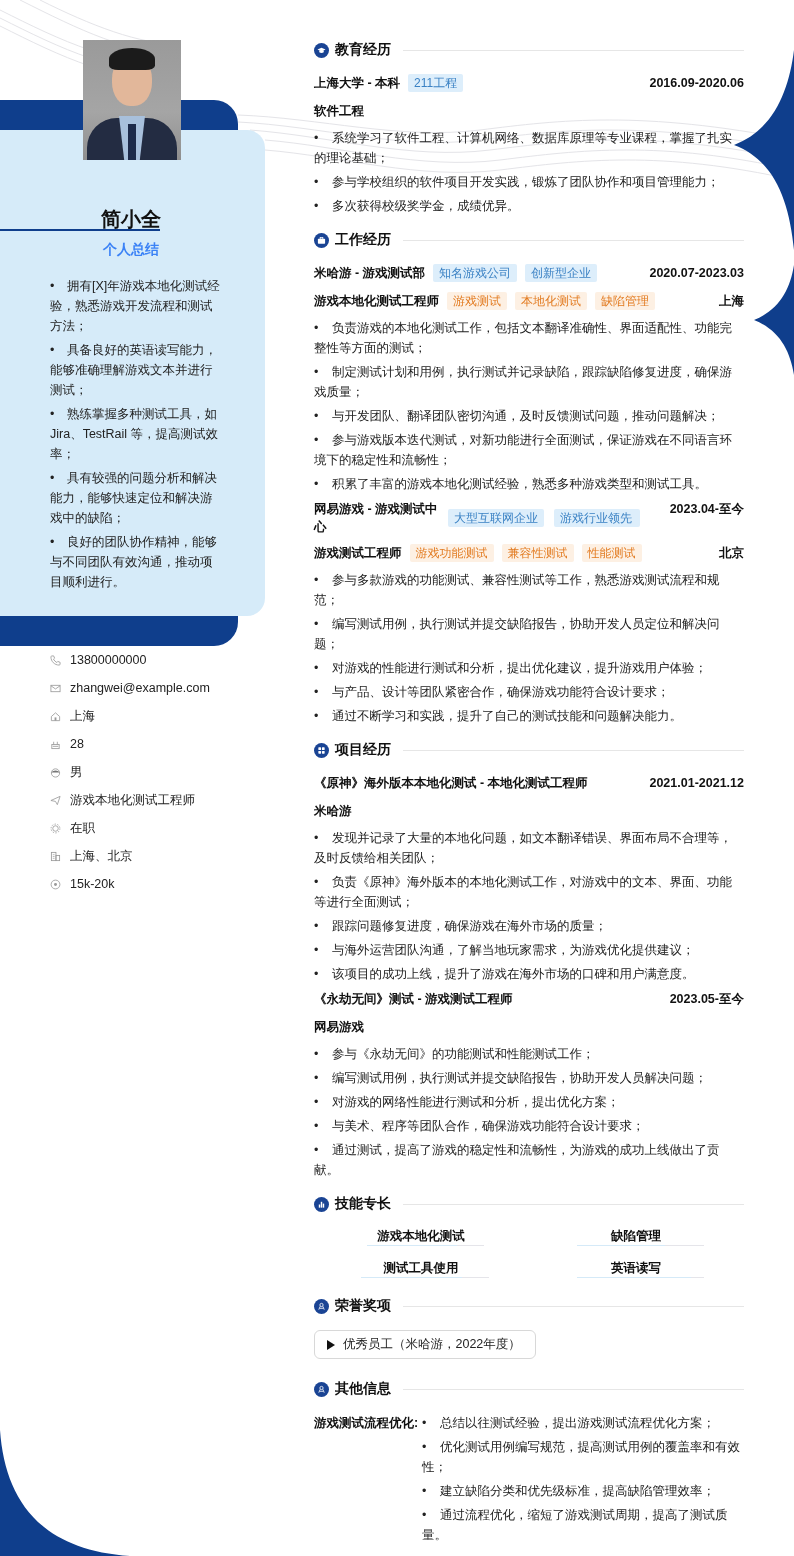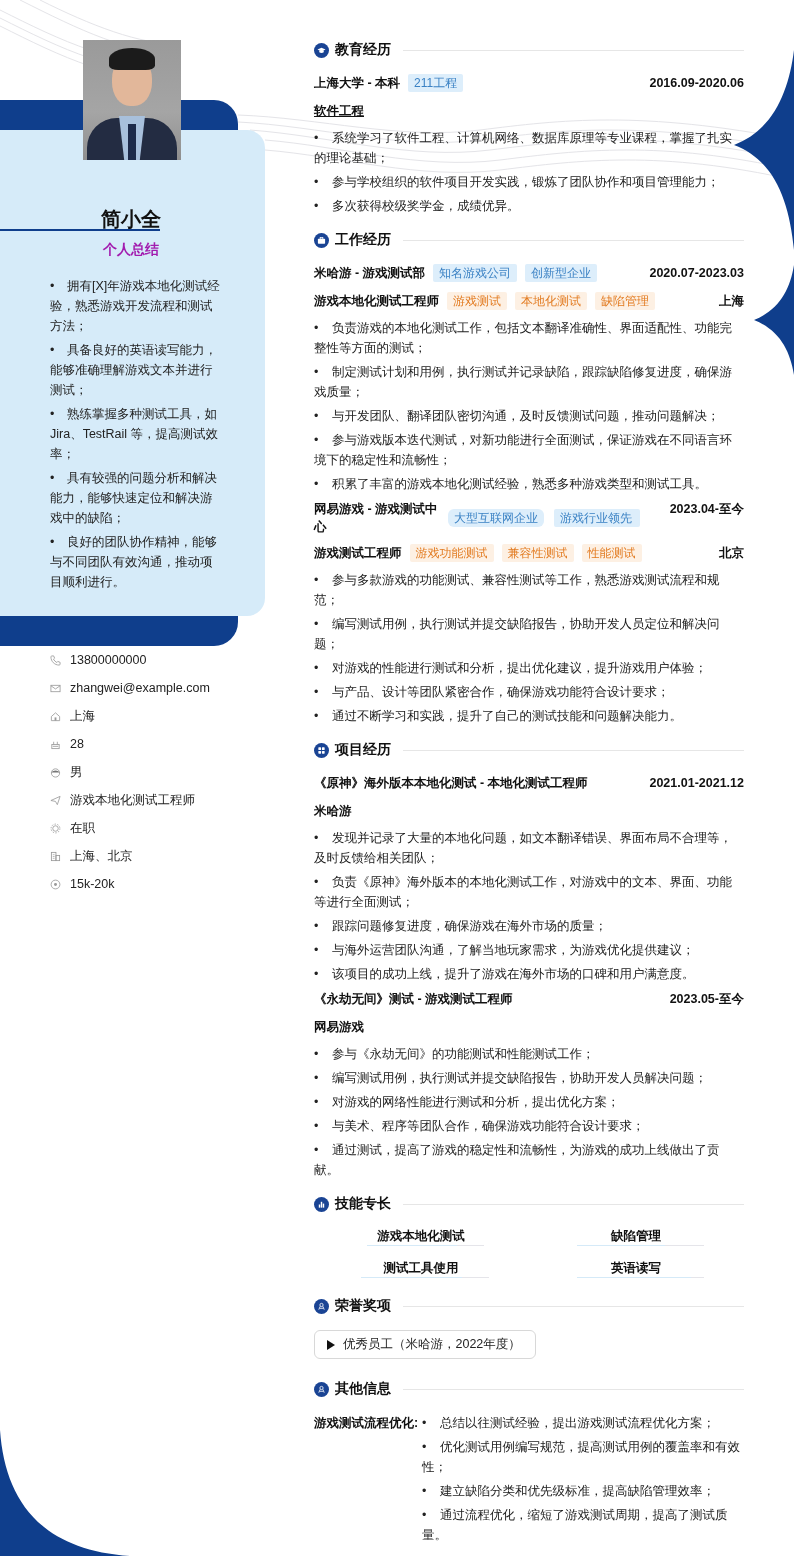--- a/index.html
+++ b/index.html
@@ -17,21 +17,21 @@
   .left-card { position: absolute; left: 0; top: 130px; width: 265px; height: 486px; background: #d6ebf9; border-radius: 0 18px 18px 0; }
   .photo { position: absolute; left: 83px; top: 40px; width: 98px; height: 120px; background: linear-gradient(180deg,#9a9a9a 0%,#a5a5a5 60%,#8f8f8f 100%); overflow: hidden; }
   .photo .head { position: absolute; left: 29px; top: 14px; width: 40px; height: 52px; background: #e2b79a; border-radius: 48% 48% 45% 45%; }
   .photo .hair { position: absolute; left: 26px; top: 8px; width: 46px; height: 22px; background: #1b1b1b; border-radius: 50% 50% 20% 20%; }
   .photo .suit { position: absolute; left: 4px; top: 78px; width: 90px; height: 50px; background: #232c42; border-radius: 30px 30px 0 0; }
   .photo .shirt { position: absolute; left: 36px; top: 76px; width: 26px; height: 44px; background: #a8c0dc; clip-path: polygon(0 0,100% 0,80% 100%,20% 100%); }
   .photo .tie { position: absolute; left: 45px; top: 84px; width: 8px; height: 36px; background: #1d2a4a; }
 
   .name { position: absolute; left: 0; top: 206px; width: 262px; text-align: center; font-size: 20px; font-weight: bold; color: #111; padding-left: 0; }
   .name-rule { position: absolute; left: 0; top: 229px; width: 160px; height: 2px; background: #0f3e8c; }
-  .summary-title { position: absolute; left: 0; top: 241px; width: 262px; text-align: center; font-size: 14px; font-weight: bold; color: #a21caf; }
+  .summary-title { position: absolute; left: 0; top: 241px; width: 262px; text-align: center; font-size: 14px; font-weight: bold; color: #3b82f6; }
   .summary-list { position: absolute; left: 50px; top: 276px; width: 170px; list-style: none; }
   .summary-list li { font-size: 12.5px; line-height: 20px; color: #222; margin-bottom: 4px; }
   .summary-list li::before { content: "•"; display: inline-block; width: 17px; }
 
   .contacts { position: absolute; left: 50px; top: 646px; list-style: none; }
   .contacts li { height: 28px; display: flex; align-items: center; font-size: 12.5px; color: #222; }
   .contacts .ico { width: 20px; font-size: 11px; color: #888; display: inline-flex; align-items: center; }
   .contacts .ico svg { width: 11px; height: 11px; }
 
   
@@ -211,21 +211,21 @@
       <span class="stitle">教育经历</span>
       <span class="srule"></span>
     </div>
     <div class="row">
       <div class="left">
         <span class="strong">上海大学 - 本科</span>
         <span class="tag-blue">211工程</span>
       </div>
       <span class="date">2016.09-2020.06</span>
     </div>
-    <div class="strong" style="margin-top:10px;text-decoration:underline;">软件工程</div>
+    <div class="strong" style="margin-top:10px;">软件工程</div>
     <ul class="blist">
       <li>系统学习了软件工程、计算机网络、数据库原理等专业课程，掌握了扎实的理论基础；</li>
       <li>参与学校组织的软件项目开发实践，锻炼了团队协作和项目管理能力；</li>
       <li>多次获得校级奖学金，成绩优异。</li>
     </ul>
   </section>
 
   <section style="margin-bottom:14px;">
     <div class="section-head">
       <span class="sicon">
@@ -262,21 +262,21 @@
         <li>与开发团队、翻译团队密切沟通，及时反馈测试问题，推动问题解决；</li>
         <li>参与游戏版本迭代测试，对新功能进行全面测试，保证游戏在不同语言环境下的稳定性和流畅性；</li>
         <li>积累了丰富的游戏本地化测试经验，熟悉多种游戏类型和测试工具。</li>
       </ul>
     </div>
 
     <div style="margin-top:6px;">
       <div class="row">
         <div class="left">
           <span class="strong" style="width:126px;">网易游戏 - 游戏测试中心</span>
-          <span class="tag-blue" style="width:96px; border-radius:6px;">大型互联网企业</span>
+          <span class="tag-blue" style="width:96px; ">大型互联网企业</span>
           <span class="tag-blue" style="width:86px; margin-left:10px;">游戏行业领先</span>
         </div>
         <span class="date">2023.04-至今</span>
       </div>
       <div class="row" style="margin-top:8px;">
         <div class="left">
           <span class="strong">游戏测试工程师</span>
           <span class="tag-orange">游戏功能测试</span>
           <span class="tag-orange">兼容性测试</span>
           <span class="tag-orange">性能测试</span>

